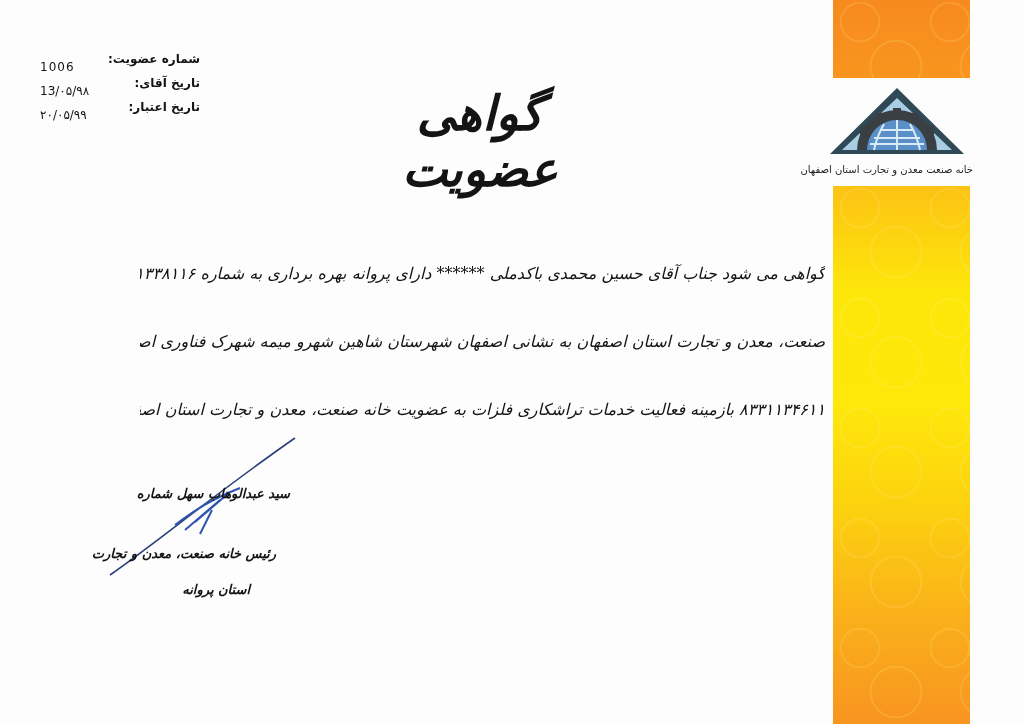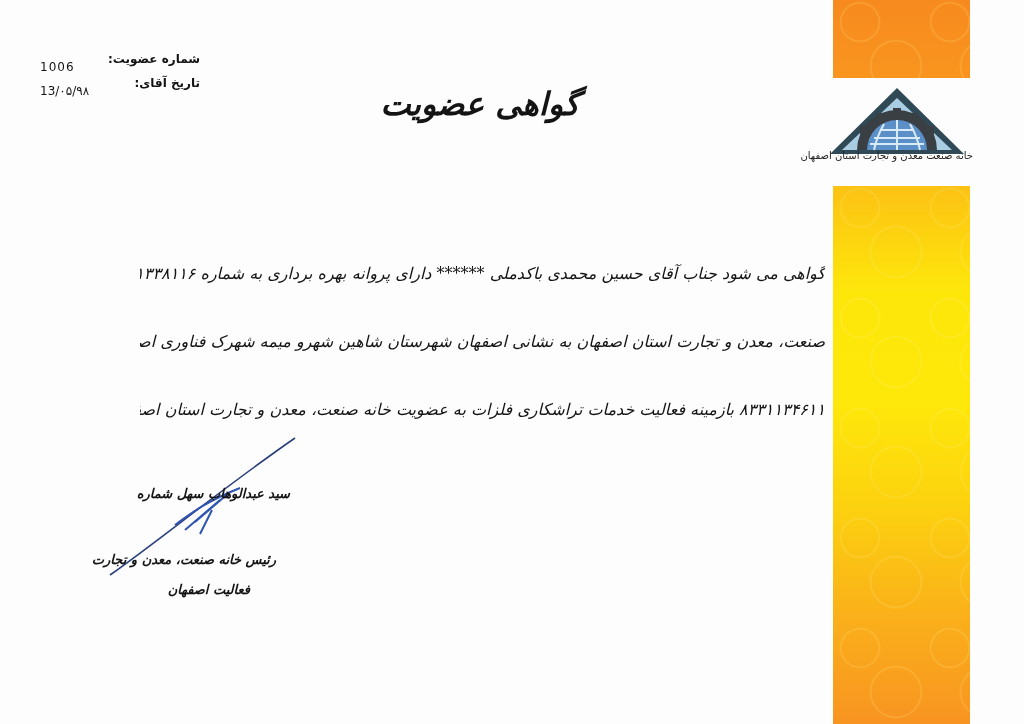--- a/index.html
+++ b/index.html
@@ -20,46 +20,46 @@
   }
   .strip-pattern {
     position: absolute; inset: 0; opacity: 0.35;
     background-image:
       radial-gradient(circle at 30% 20%, transparent 18px, rgba(255,240,150,.6) 19px, transparent 21px),
       radial-gradient(circle at 70% 60%, transparent 24px, rgba(255,240,150,.6) 25px, transparent 27px);
     background-size: 90px 110px;
   }
   .logo { position: absolute; left: 822px; top: 86px; width: 150px; height: 90px; }
   .logo-caption {
-    position: absolute; left: 818px; top: 150px; width: 155px;
+    position: absolute; left: 818px; top: 164px; width: 155px;
     font-family: "DejaVu Sans", sans-serif; font-size: 10px; direction: rtl; text-align: center;
     color: #222; white-space: nowrap;
   }
 
   .meta { position: absolute; right: 824px; top: 52px; direction: rtl; font-family: "DejaVu Sans", sans-serif; }
   .meta-row { position: relative; height: 24px; width: 160px; text-decoration: underline; }
   .meta-label { position: absolute; right: 0; font-weight: bold; font-size: 12px; white-space: nowrap; }
   .meta-value { position: absolute; left: 0; top: 8px; font-size: 12px; white-space: nowrap; letter-spacing: 1px; }
 
   .title {
     position: absolute; left: 355px; top: 85px; width: 250px; text-align: center;
-    font-size: 32px; font-style: italic; font-weight: bold; direction: rtl;
+    font-size: 48px; font-style: italic; font-weight: bold; direction: rtl;
     font-family: "DejaVu Serif", serif;
   }
 
   .body-text {
     position: absolute; left: 140px; top: 240px; width: 685px;
     direction: rtl; text-align: justify; text-align-last: right;
     font-size: 16px; font-style: italic; line-height: 68px;
   }
   .body-line { display: block; white-space: nowrap; overflow: hidden; }
 
   .sig { position: absolute; left: 120px; top: 480px; width: 200px; direction: rtl; font-style: italic; font-weight: bold; font-size: 13px; }
   .sig-name { position: absolute; right: 30px; top: 6px; white-space: nowrap; }
-  .sig-role { position: absolute; right: 44px; top: 72px; white-space: nowrap; }
+  .sig-role { position: absolute; right: 44px; top: 66px; white-space: nowrap; }
   .sig-province { position: absolute; right: 70px; top: 102px; white-space: nowrap; }
   .signature-stroke { position: absolute; left: 100px; top: 430px; width: 210px; height: 160px; }
 </style>
 </head>
 <body>
 
 <div class="strip strip-top">
     <div class="strip-pattern"></div>
   </div>
 <div class="strip strip-main">
@@ -91,32 +91,36 @@
 
 <div class="meta">
   <div class="meta-row">
     <span class="meta-label">شماره عضویت:</span>
     <span class="meta-value">1006</span>
   </div>
   <div class="meta-row">
     <span class="meta-label">تاریخ آقای:</span>
     <span class="meta-value">13/۰۵/۹۸</span>
   </div>
+  <div class="meta-row">
+    <span class="meta-label">تاریخ اعتبار:</span>
+    <span class="meta-value">۲۰/۰۵/۹۹</span>
+  </div>
 </div>
 
 <div class="title">گواهی عضویت</div>
 
 <div class="body-text">
   <span class="body-line">گواهی می شود جناب آقای حسین محمدی باکدملی   ******   دارای پروانه بهره برداری به شماره ۱۳۳۸۱۱۶ مورخ ۱۳۹۵/۱۱/۲۷ از سازمان</span>
   <span class="body-line">صنعت، معدن و تجارت استان اصفهان به نشانی اصفهان شهرستان شاهین شهرو میمه شهرک فناوری اصفهان جنب پست برق شماره ۹ کد پستی</span>
   <span class="body-line">۸۳۳۱۱۳۴۶۱۱ بازمینه فعالیت خدمات تراشکاری فلزات به عضویت خانه صنعت، معدن و تجارت استان اصفهان پذیرفته شده است.</span>
 </div>
 
 <svg class="signature-stroke" viewBox="0 0 210 160">
   <path d="M10,145 C60,110 120,60 195,8" stroke="#2a3f7a" stroke-width="1.6" fill="none"></path>
   <path d="M75,95 C95,80 110,70 140,58 M85,100 L120,70 M95,92 L130,62 M100,104 L112,80" stroke="#2f55b0" stroke-width="2" fill="none"></path>
 </svg>
 
 <div class="sig">
   <span class="sig-name">سید عبدالوهاب سهل شماره</span>
   <span class="sig-role">رئیس خانه صنعت، معدن و تجارت</span>
-  <span class="sig-province">فعالیت اصفهان</span>
+  <span class="sig-province">استان پروانه</span>
 </div>
 
 </body></html>

